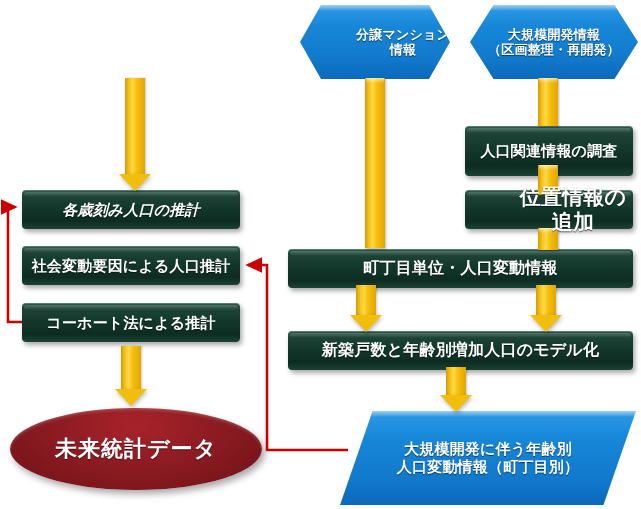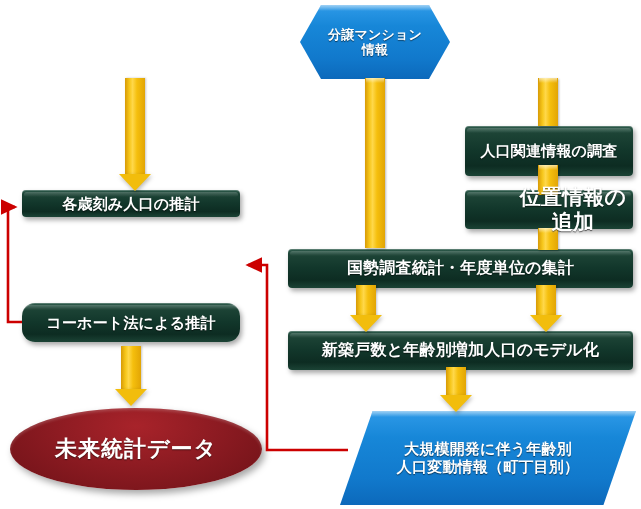--- a/index.html
+++ b/index.html
@@ -128,46 +128,53 @@
     <div class="shaft" style="width:20px;height:32px;"></div>
     <div class="head" style="top:30px;"></div>
   </div>
 
   <div class="yarrow" style="left:434px;top:367px;width:44px;height:50px;">
     <div class="shaft" style="width:20px;height:30px;"></div>
     <div class="head" style="top:28px;"></div>
   </div>
 
 
-  <div class="node blue hexa" style="left:300px;top:5px;width:150px;height:74px;">
+  <div class="node blue hexa" style="left:300px;top:5px;width:150px;height:74px;justify-content:flex-end;">
     <div class="lbl" style="font-size:13px;">分譲マンション
 情報</div>
   </div>
 
-
-  <div class="node green" style="left:22px;top:190px;width:218px;height:27px;">
+  <div class="node blue hexa" style="left:470px;top:5px;width:168px;height:74px;">
+    <div class="lbl" style="font-size:13px;">大規模開発情報
+（区画整理・再開発）</div>
+  </div>
+
+  <div class="node green" style="left:22px;top:190px;width:218px;height:39px;font-style:italic;">
     <div class="lbl" style="font-size:15px;">各歳刻み人口の推計</div>
   </div>
 
-
-  <div class="node green" style="left:22px;top:303px;width:218px;height:39px;border-radius:13px;">
+  <div class="node green" style="left:22px;top:246px;width:218px;height:39px;">
+    <div class="lbl" style="font-size:15px;">社会変動要因による人口推計</div>
+  </div>
+
+  <div class="node green" style="left:22px;top:303px;width:218px;height:39px;">
     <div class="lbl" style="font-size:15px;">コーホート法による推計</div>
   </div>
 
 
   <div class="node green" style="left:465px;top:126px;width:168px;height:50px;">
     <div class="lbl" style="font-size:15px;">人口関連情報の調査</div>
   </div>
 
   <div class="node green" style="left:465px;top:190px;width:168px;height:39px;">
     <div class="lbl" style="font-size:21px;margin-left:48px;">位置情報の追加</div>
   </div>
 
   <div class="node green" style="left:288px;top:249px;width:345px;height:39px;">
-    <div class="lbl" style="font-size:16px;">国勢調査統計・年度単位の集計</div>
+    <div class="lbl" style="font-size:16px;">町丁目単位・人口変動情報</div>
   </div>
 
   <div class="node ellipse" style="left:10px;top:408px;width:252px;height:82px;">
     <div class="lbl" style="font-size:22px;letter-spacing:1px;">未来統計データ</div>
   </div>
 
   <div class="node green" style="left:288px;top:331px;width:345px;height:39px;">
     <div class="lbl" style="font-size:16px;">新築戸数と年齢別増加人口のモデル化</div>
   </div>
 

